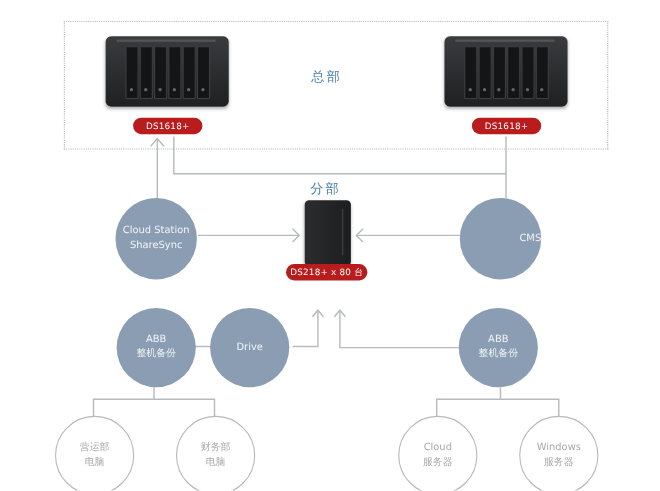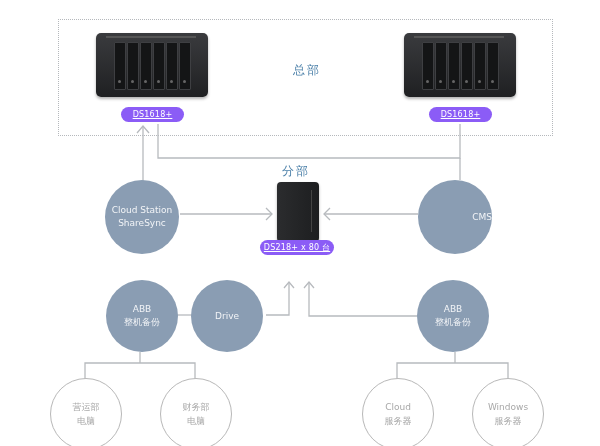--- a/index.html
+++ b/index.html
@@ -6,21 +6,21 @@
   body{width:600px;height:446px;position:relative;overflow:hidden;font-family:"DejaVu Sans",sans-serif;}
   .abs{position:absolute;}
   .hq-box{left:58px;top:19px;width:194px;height:116px;border:1px dashed #b9bcc0;border-style:dotted;}
   .hq-box{left:58px;top:19px;width:495px;height:117px;border:1.5px dotted #b5b8bc;box-sizing:border-box;}
   .nas6{width:112px;height:64px;background:linear-gradient(#3a3b3e,#1f2022);border-radius:5px;box-shadow:0 2px 3px rgba(0,0,0,.3);}
   .nas6 .bay{position:absolute;top:9px;width:10px;height:46px;background:#141516;border:1px solid #3e3f42;border-radius:1px;}
   .nas6 .bay::after{content:"";position:absolute;left:3px;bottom:6px;width:3px;height:3px;background:#666;border-radius:50%;}
   .nas6 .topbar{position:absolute;left:10px;top:3px;width:90px;height:2px;background:#555;}
   .nas2{width:42px;height:60px;background:linear-gradient(90deg,#2b2c2e,#1d1e20);border-radius:4px;box-shadow:0 2px 3px rgba(0,0,0,.3);}
   .nas2 .side{position:absolute;right:4px;top:8px;width:3px;height:42px;border-left:1px solid #444;}
-  .pill{background:#8b5cf6;color:#fff;border-radius:10px;font-size:8px;text-align:center;line-height:15px;height:15px;letter-spacing:.2px;text-decoration:underline;}
+  .pill{background:#b91c1c;color:#fff;border-radius:10px;font-size:8px;text-align:center;line-height:15px;height:15px;letter-spacing:.2px;}
   .title{color:#4a7fa8;font-size:12px;letter-spacing:2px;}
   .circle{border-radius:50%;background:#8a9db3;color:#f2f4f7;font-size:9px;display:flex;align-items:center;justify-content:center;text-align:center;line-height:13px;flex-direction:column;}
   .circle-o{border-radius:50%;border:1px solid #b8b8b8;color:#a8a8a8;font-size:9px;display:flex;align-items:center;justify-content:center;text-align:center;line-height:14px;flex-direction:column;background:#fff;box-sizing:border-box;}
   svg.lines{position:absolute;left:0;top:0;}
 </style>
 </head>
 <body>
 
 <svg class="lines" width="600" height="446">
   <g fill="none" stroke="#b7babe" stroke-width="1.3">
@@ -58,21 +58,21 @@
   <div class="topbar"></div>
   <div class="bay" style="left:18px"></div>
     <div class="bay" style="left:31px"></div>
     <div class="bay" style="left:44px"></div>
   <div class="bay" style="left:57px"></div>
     <div class="bay" style="left:70px"></div>
     <div class="bay" style="left:83px"></div>
 </div>
 <div class="abs pill" style="left:121px;top:107px;width:63px;">DS1618+</div>
 
-<div class="abs title" style="left:283px;top:62px;margin-left:10px;">总部</div>
+<div class="abs title" style="left:283px;top:62px;">总部</div>
 
 <div class="abs nas6" style="left:404px;top:33px;">
   <div class="topbar"></div>
   <div class="bay" style="left:18px"></div>
     <div class="bay" style="left:31px"></div>
     <div class="bay" style="left:44px"></div>
   <div class="bay" style="left:57px"></div>
     <div class="bay" style="left:70px"></div>
     <div class="bay" style="left:83px"></div>
 </div>

